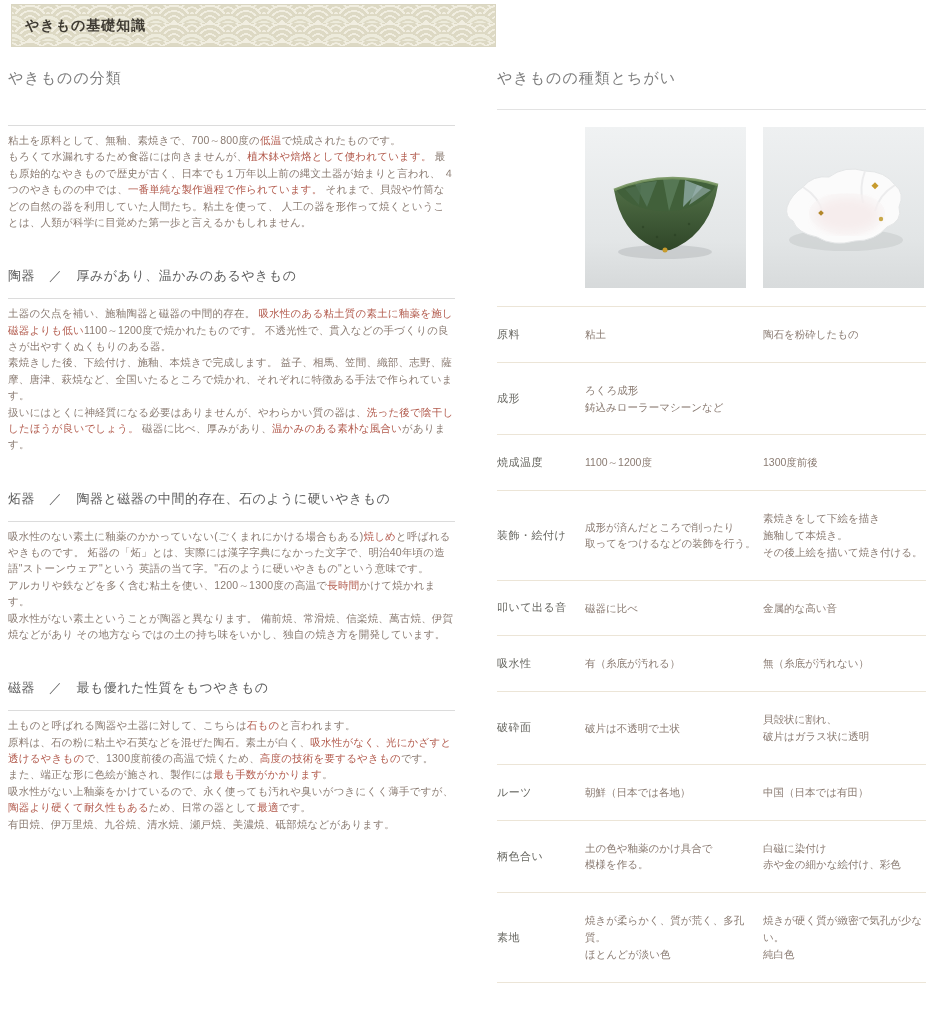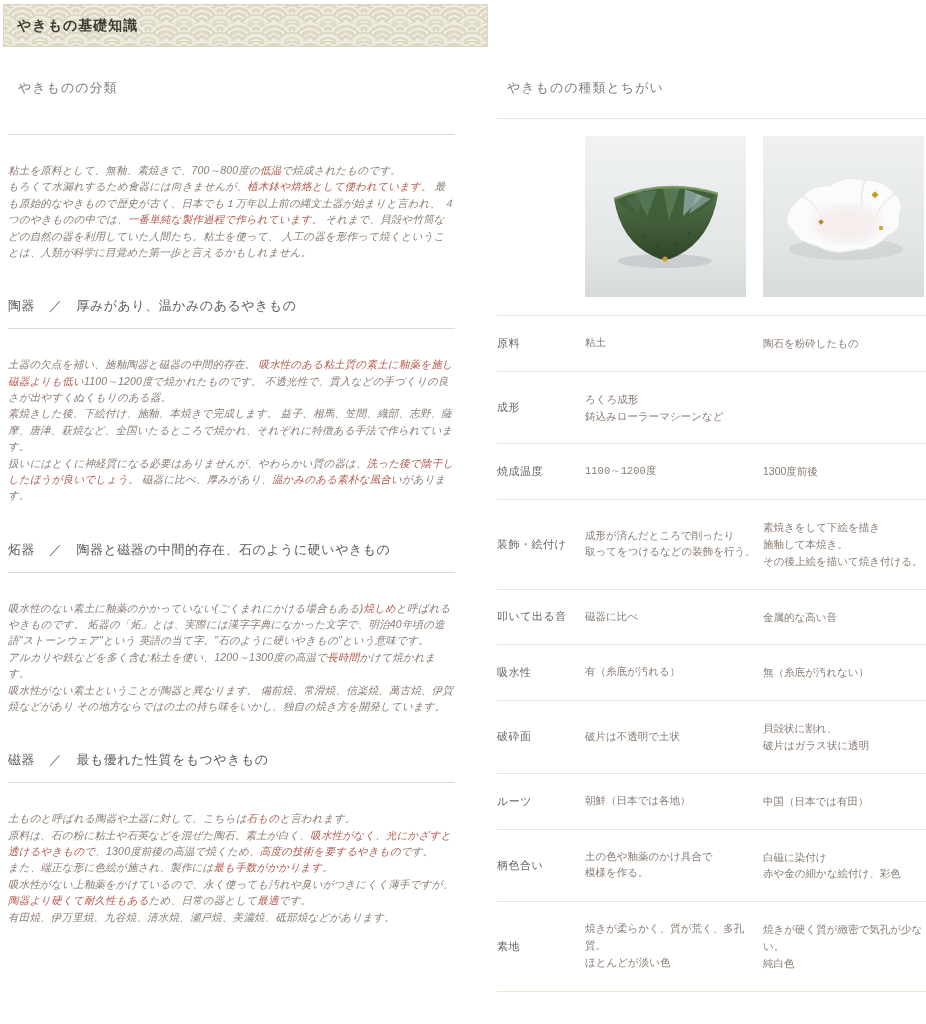--- a/index.html
+++ b/index.html
@@ -3,67 +3,67 @@
 <meta charset="utf-8">
 <style>
   html,body{margin:0;padding:0;background:#ffffff;}
   body{
     width:926px;height:1024px;overflow:hidden;position:relative;
     font-family:"Liberation Sans","DejaVu Sans",sans-serif;
     -webkit-font-smoothing:antialiased;
   }
   
   .banner{
-    margin:4px 0 0 3px;width:483px;height:41px;
+    margin:4px 0 0 11px;width:483px;height:41px;
     border:1px solid #dad6c2;
     display:flex;align-items:center;
     background-color:#edebdc;
     background-image:
       radial-gradient(circle at 100% 150%, #edebdc 24%, #ddd9c4 25%, #ddd9c4 28%, #edebdc 29%, #edebdc 36%, #ddd9c4 36%, #ddd9c4 40%, transparent 40%, transparent),
       radial-gradient(circle at 0% 150%, #edebdc 24%, #ddd9c4 25%, #ddd9c4 28%, #edebdc 29%, #edebdc 36%, #ddd9c4 36%, #ddd9c4 40%, transparent 40%, transparent),
       radial-gradient(circle at 50% 100%, #f1eee1 10%, #ddd9c4 11%, #ddd9c4 23%, #f1eee1 24%, #f1eee1 30%, #ddd9c4 31%, #ddd9c4 43%, #f1eee1 44%, #f1eee1 50%, #ddd9c4 51%, #ddd9c4 63%, #f1eee1 64%, #f1eee1 71%, transparent 71%, transparent),
       radial-gradient(circle at 100% 50%, #f1eee1 5%, #ddd9c4 6%, #ddd9c4 15%, #f1eee1 16%, #f1eee1 20%, #ddd9c4 21%, #ddd9c4 30%, #f1eee1 31%, #f1eee1 35%, #ddd9c4 36%, #ddd9c4 45%, #f1eee1 46%, #f1eee1 49%, transparent 50%, transparent),
       radial-gradient(circle at 0% 50%, #f1eee1 5%, #ddd9c4 6%, #ddd9c4 15%, #f1eee1 16%, #f1eee1 20%, #ddd9c4 21%, #ddd9c4 30%, #f1eee1 31%, #f1eee1 35%, #ddd9c4 36%, #ddd9c4 45%, #f1eee1 46%, #f1eee1 49%, transparent 50%, transparent);
     background-size:36px 18px;
   }
   .banner-title{
     font-size:14px;font-weight:bold;color:#3f3b33;letter-spacing:1px;
     padding-left:13px;
   }
   
   .columns{display:flex;margin:22px 0 0 8px;}
   .col-left{width:447px;flex:none;}
   .col-right{width:429px;flex:none;margin-left:42px;}
   .col-heading{
-    font-size:13px;font-weight:normal;color:#7d7d7d;
-    margin:10px;letter-spacing:1px;
+    font-size:15px;font-weight:normal;color:#7d7d7d;
+    margin:0;letter-spacing:1px;
   }
   
   .cls-section{margin-top:37px;}
   .sec-head{
     font-size:13px;font-weight:normal;color:#5d5d5d;margin:0;letter-spacing:0.5px;
   }
   .sec-head .slash{margin:0 14px;}
   .sec-hr{border-top:1px solid #dcdcdc;margin-top:13px;height:0;}
   .para{
     font-size:10.5px;color:#8a7b72;line-height:1.56;
-    margin:27px 0 0;white-space:pre-line;letter-spacing:0.2px;font-style:italic;
+    margin:6px 0 0;white-space:pre-line;letter-spacing:0.2px;
   }
   .para .em{color:#b25a4c;}
   
   .right-rule{border-top:1px solid #e3e3e3;margin-top:21px;height:0;}
   .photos{display:flex;margin:17px 0 0 88px;}
   .photo{width:161px;height:161px;flex:none;}
   .photo + .photo{margin-left:17px;}
   
   .ctable{margin-top:18px;border-bottom:1px solid #ece5d7;}
   .crow{display:flex;align-items:center;border-top:1px solid #ece5d7;padding:19px 0;}
   .cell{box-sizing:border-box;}
   .cell.lab{width:88px;flex:none;font-size:11px;color:#666660;letter-spacing:0.5px;}
-  .cell.v1{width:178px;flex:none;font-size:10.5px;color:#8a7b72;line-height:1.6;white-space:pre-line;padding-right:0;font-family:Liberation Mono, monospace;}
+  .cell.v1{width:178px;flex:none;font-size:10.5px;color:#8a7b72;line-height:1.6;white-space:pre-line;padding-right:0;}
   .cell.v2{flex:1;font-size:10.5px;color:#8a7b72;line-height:1.6;white-space:pre-line;}
 </style>
 </head>
 <body>
 
 <div class="banner">
   <div class="banner-title">やきもの基礎知識</div>
 </div>
 
 <div class="columns">

